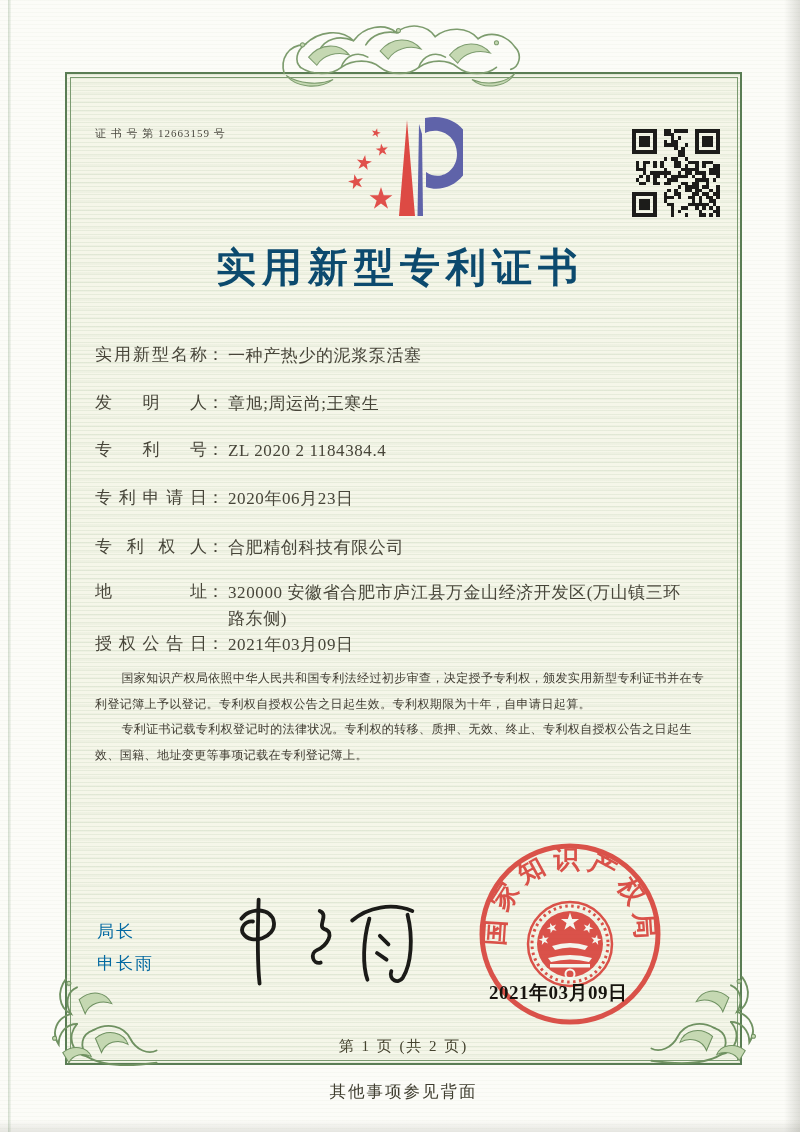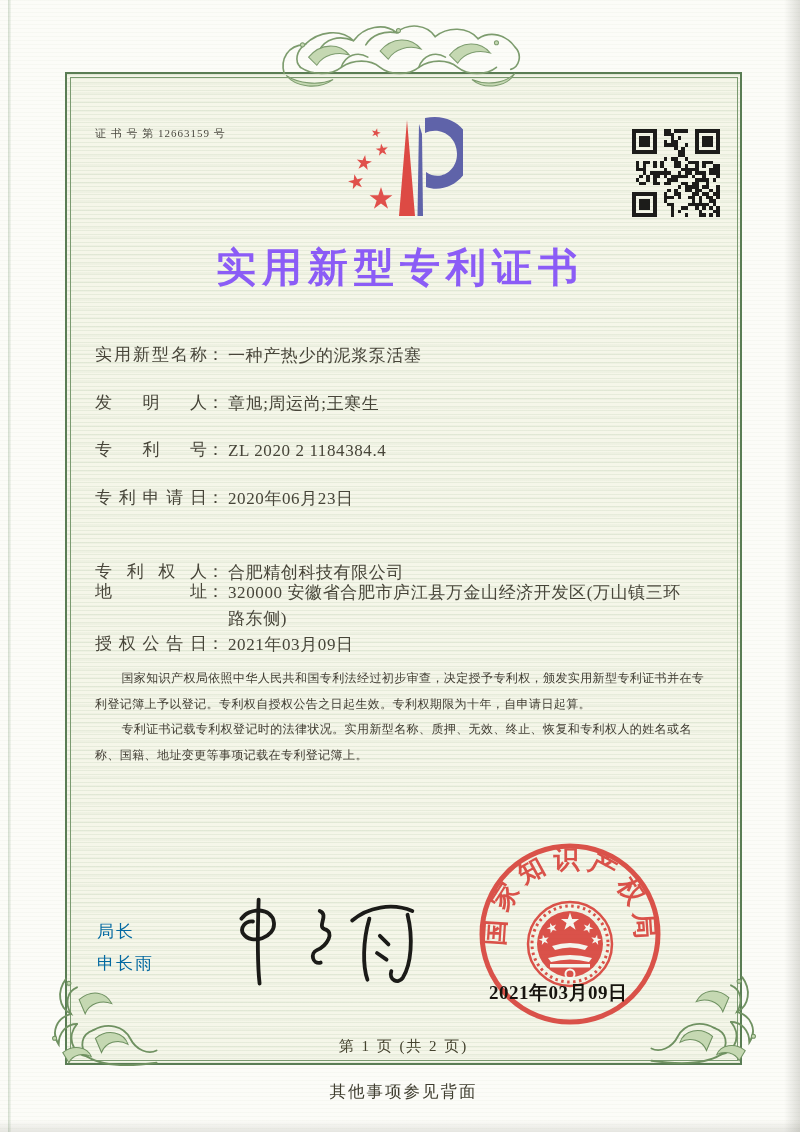--- a/index.html
+++ b/index.html
@@ -30,21 +30,21 @@
   .deco{position:absolute;z-index:3;pointer-events:none;}
   #deco-top{left:278px;top:8px;width:245px;height:88px;}
   #deco-bl{left:42px;top:973px;width:118px;height:102px;}
   #deco-br{left:648px;top:971px;width:118px;height:102px;transform:scaleX(-1);}
 
   .abs{position:absolute;z-index:4;}
   .cert-no{left:95px;top:126px;font-size:11px;letter-spacing:1px;color:#4b4a41;}
   .logo{left:333px;top:110px;width:130px;height:114px;}
   .qr{left:632px;top:129px;width:88px;height:88px;}
   .cert-title{left:0;top:240px;width:800px;text-align:center;font-size:40px;font-weight:700;
-    letter-spacing:6px;color:#8b5cf6;}
+    letter-spacing:6px;color:#0c4a6e;}
 
   .frow{position:absolute;left:95px;z-index:4;font-size:17px;color:#474539;width:640px;}
   .flabel{display:inline-block;width:112px;text-align:justify;text-align-last:justify;vertical-align:top;}
   .fcolon{display:inline-block;vertical-align:top;margin-right:4px;}
   .fvalue{display:inline-block;vertical-align:top;letter-spacing:0.6px;max-width:460px;line-height:26px;}
   .fpair2{position:absolute;left:278px;top:0;}
 
   .paras{left:95px;top:666px;width:618px;font-size:12px;line-height:25.5px;color:#3f3b31;letter-spacing:0.4px;}
   .paras p{margin:0;text-indent:2.2em;}
 
@@ -345,33 +345,33 @@
 </div>
 <div class="frow" style="top:391px">
   <span class="flabel">发明人</span><span class="fcolon">：</span><span class="fvalue">章旭;周运尚;王寒生</span>
 </div>
 <div class="frow" style="top:438px">
   <span class="flabel">专利号</span><span class="fcolon">：</span><span class="fvalue">ZL 2020 2 1184384.4</span>
 </div>
 <div class="frow" style="top:486px">
   <span class="flabel">专利申请日</span><span class="fcolon">：</span><span class="fvalue">2020年06月23日</span>
 </div>
-<div class="frow" style="top:560px">
+<div class="frow" style="top:535px">
   <span class="flabel">专利权人</span><span class="fcolon">：</span><span class="fvalue">合肥精创科技有限公司</span>
 </div>
 <div class="frow" style="top:580px">
   <span class="flabel">地址</span><span class="fcolon">：</span><span class="fvalue" style="width:455px">320000 安徽省合肥市庐江县万金山经济开发区(万山镇三环路东侧)</span>
 </div>
 <div class="frow" style="top:632px">
   <span class="flabel">授权公告日</span><span class="fcolon">：</span><span class="fvalue">2021年03月09日</span>
 </div>
 
 <div class="abs paras">
   <p>国家知识产权局依照中华人民共和国专利法经过初步审查，决定授予专利权，颁发实用新型专利证书并在专利登记簿上予以登记。专利权自授权公告之日起生效。专利权期限为十年，自申请日起算。</p>
-  <p>专利证书记载专利权登记时的法律状况。实用新型名称、质押、无效、终止、恢复和专利权人的姓名或名称、国籍、地址变更等事项记载在专利登记簿上。</p>
+  <p>专利证书记载专利权登记时的法律状况。专利权的转移、质押、无效、终止、专利权自授权公告之日起生效、国籍、地址变更等事项记载在专利登记簿上。</p>
 </div>
 
 <div class="abs signer signer-title">局长</div>
 <div class="abs signer signer-name">申长雨</div>
 
 <svg class="abs signature" viewBox="0 0 210 110">
   <g stroke="#1b1b18" stroke-width="4" fill="none" stroke-linecap="round" stroke-linejoin="round">
     <path d="M36,10 C35,40 34,72 37,98"></path>
     <path d="M18,30 C26,18 50,18 52,34 C54,50 28,58 20,46 C16,40 22,32 30,33"></path>
     <path d="M100,22 C110,26 97,38 105,41 C116,44 108,58 97,63 C90,66 92,78 101,76"></path>

